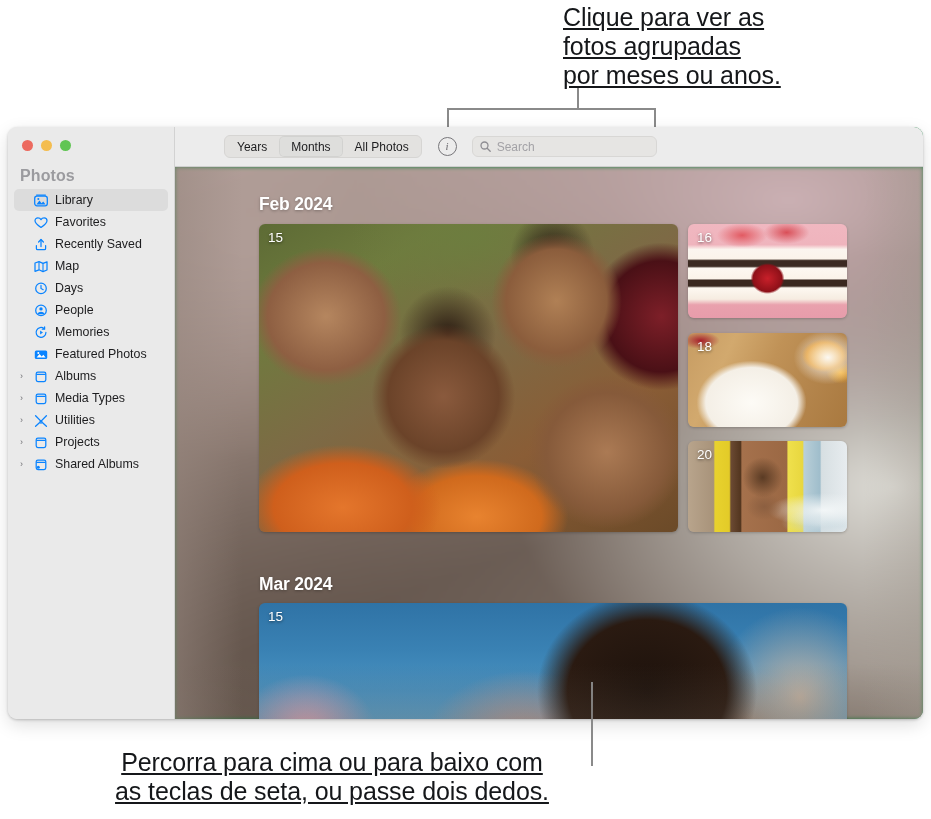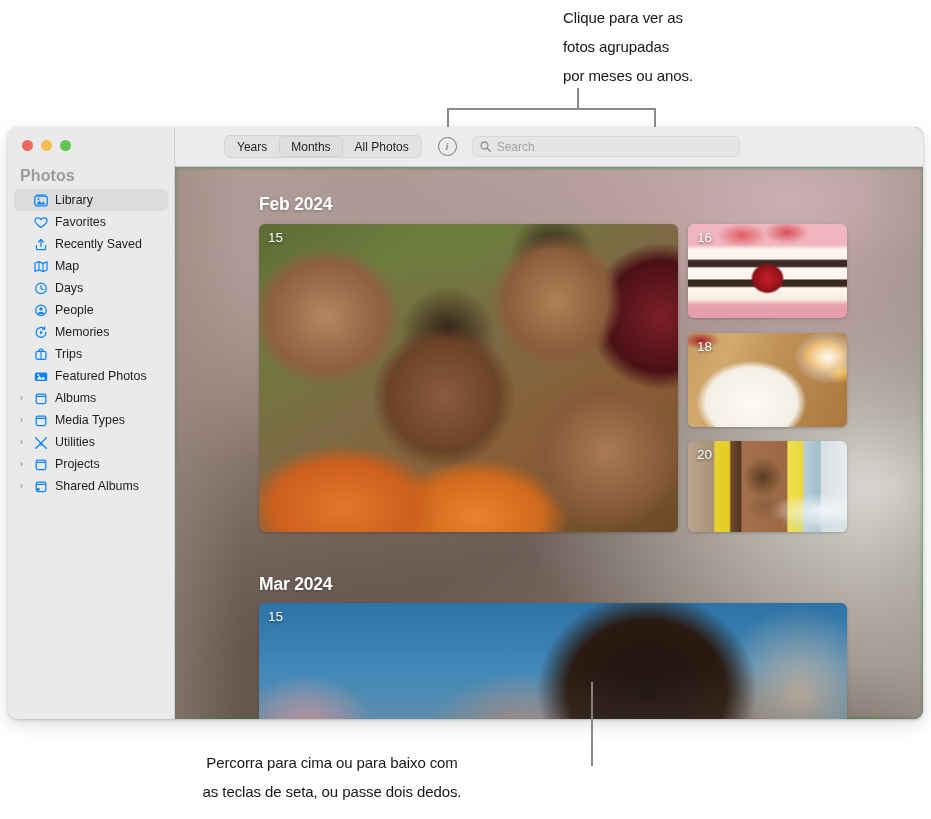--- a/index.html
+++ b/index.html
@@ -13,24 +13,25 @@
     font-family: "Liberation Sans", sans-serif;
     -webkit-font-smoothing: antialiased;
     overflow: hidden;
     position: relative;
   }
 
   
   .callout-text {
     position: absolute;
     color: #15171a;
-    font-size: 15px;
+    font-size: 25px;
     line-height: 29px;
     letter-spacing: -0.1px;
     white-space: pre-line;
+    text-decoration: underline;
   }
   #callout-top {
     left: 563px;
     top: 3px;
     width: 360px;
   }
   #callout-bottom {
     left: 62px;
     top: 748px;
     width: 540px;
@@ -182,21 +183,21 @@
     font-size: 11px;
     font-family: "Liberation Serif", serif;
     font-style: italic;
     display: flex;
     align-items: center;
     justify-content: center;
     line-height: 1;
   }
   #search-field {
     margin-left: 15px;
-    width: 268px;
+    width: 185px;
     height: 21px;
     border-radius: 6px;
     background: #e6e5e3;
     border: 1px solid #d8d7d5;
     display: flex;
     align-items: center;
     padding: 0 7px;
     box-sizing: border-box;
   }
   #search-field .mag { color: #8e8d92; display: flex; }
@@ -431,31 +432,20 @@
       <span class="s-icon">
         <svg width="14" height="13" viewBox="0 0 14 13">
             <path d="M11.9 6.4 A4.9 4.9 0 1 1 10.2 2.7" fill="none" stroke="#0a84ff" stroke-width="1.25" stroke-linecap="round"></path>
             <path d="M10.6 0.9 L10.6 3.2 L8.3 3.2" fill="none" stroke="#0a84ff" stroke-width="1.25" stroke-linecap="round" stroke-linejoin="round"></path>
             <path d="M6.1 4.4 L9 6.4 L6.1 8.4 Z" fill="#0a84ff"></path>
           </svg>
       </span>
       <span class="s-label">Memories</span>
     </div>
 
-    <div class="side-item">
-      <span class="twisty"></span>
-      <span class="s-icon">
-        <svg width="14" height="13" viewBox="0 0 14 13">
-            <rect x="2" y="3.4" width="10" height="8" rx="1.6" fill="none" stroke="#0a84ff" stroke-width="1.25"></rect>
-            <path d="M5.2 3.3 V2.2 a1 1 0 0 1 1 -1 h1.6 a1 1 0 0 1 1 1 V3.3" fill="none" stroke="#0a84ff" stroke-width="1.25"></path>
-            <path d="M7 3.6 V11.2" stroke="#0a84ff" stroke-width="1.1"></path>
-          </svg>
-      </span>
-      <span class="s-label">Trips</span>
-    </div>
 
     <div class="side-item">
       <span class="twisty"></span>
       <span class="s-icon">
         <svg width="14" height="13" viewBox="0 0 14 13">
             <rect x="0.8" y="2.4" width="12.4" height="8.6" rx="1.6" fill="#0a84ff"></rect>
             <path d="M2.6 9.6 L5.5 6 L7.7 8.4 L9.3 6.8 L11.6 9.6 Z" fill="#ffffff"></path>
             <circle cx="4.3" cy="5" r="1" fill="#ffffff"></circle>
           </svg>
       </span>

